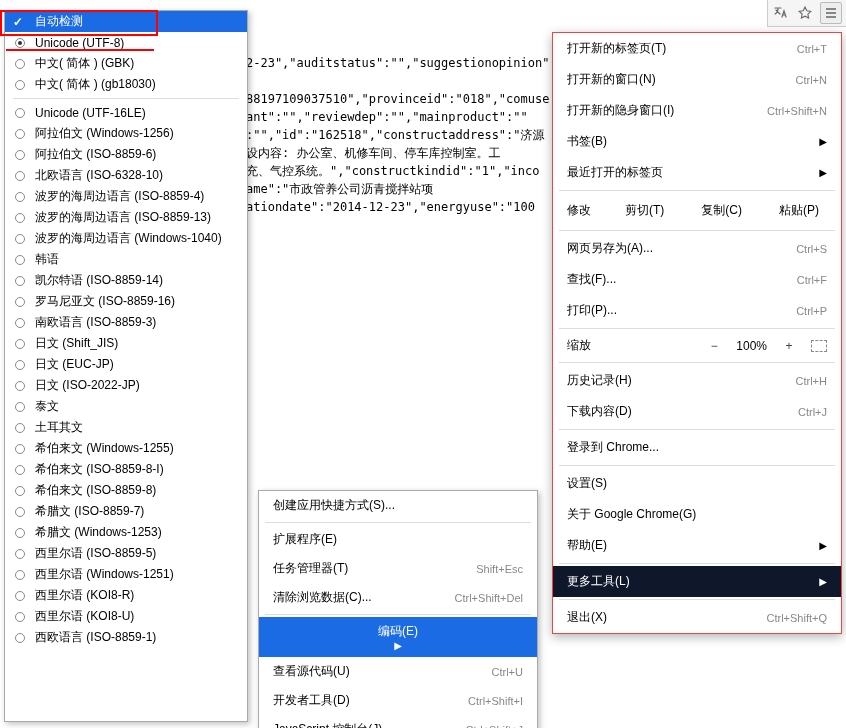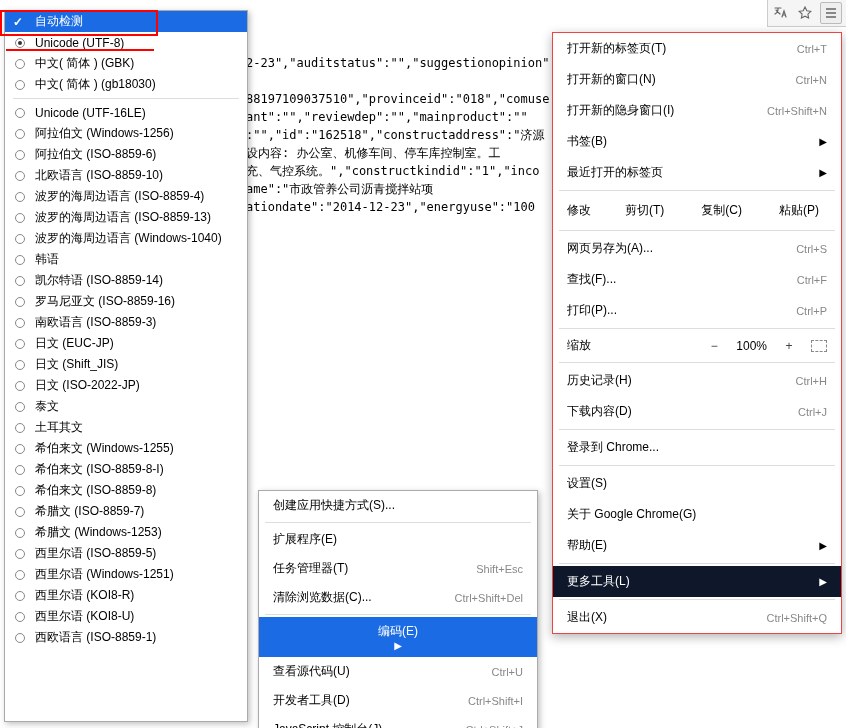--- a/index.html
+++ b/index.html
@@ -98,21 +98,21 @@
   <div class="item">
       <span class="radio"></span>
       <span>阿拉伯文 (Windows-1256)</span>
     </div>
   <div class="item">
       <span class="radio"></span>
       <span>阿拉伯文 (ISO-8859-6)</span>
     </div>
   <div class="item">
       <span class="radio"></span>
-      <span>北欧语言 (ISO-8859-10)</span>
+      <span>北欧语言 (ISO-6328-10)</span>
     </div>
   <div class="item">
       <span class="radio"></span>
       <span>波罗的海周边语言 (ISO-8859-4)</span>
     </div>
   <div class="item">
       <span class="radio"></span>
       <span>波罗的海周边语言 (ISO-8859-13)</span>
     </div>
   <div class="item">
@@ -130,25 +130,25 @@
   <div class="item">
       <span class="radio"></span>
       <span>罗马尼亚文 (ISO-8859-16)</span>
     </div>
   <div class="item">
       <span class="radio"></span>
       <span>南欧语言 (ISO-8859-3)</span>
     </div>
   <div class="item">
       <span class="radio"></span>
+      <span>日文 (Shift_JIS)</span>
+    </div>
+  <div class="item">
+      <span class="radio"></span>
       <span>日文 (EUC-JP)</span>
-    </div>
-  <div class="item">
-      <span class="radio"></span>
-      <span>日文 (Shift_JIS)</span>
     </div>
   <div class="item">
       <span class="radio"></span>
       <span>日文 (ISO-2022-JP)</span>
     </div>
   <div class="item">
       <span class="radio"></span>
       <span>泰文</span>
     </div>
   <div class="item">

